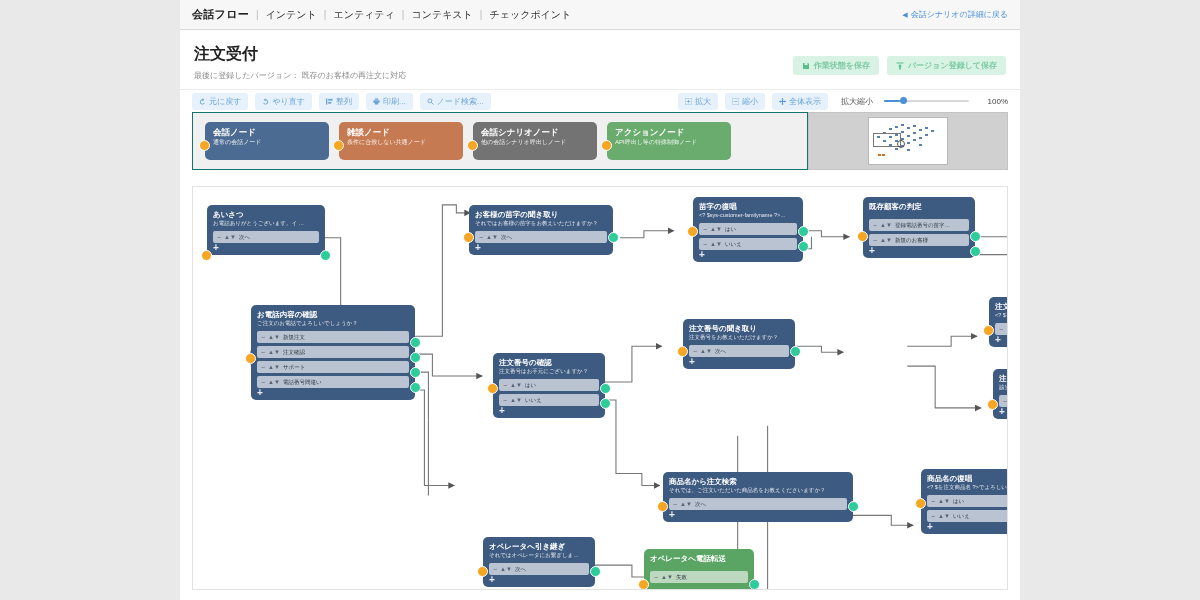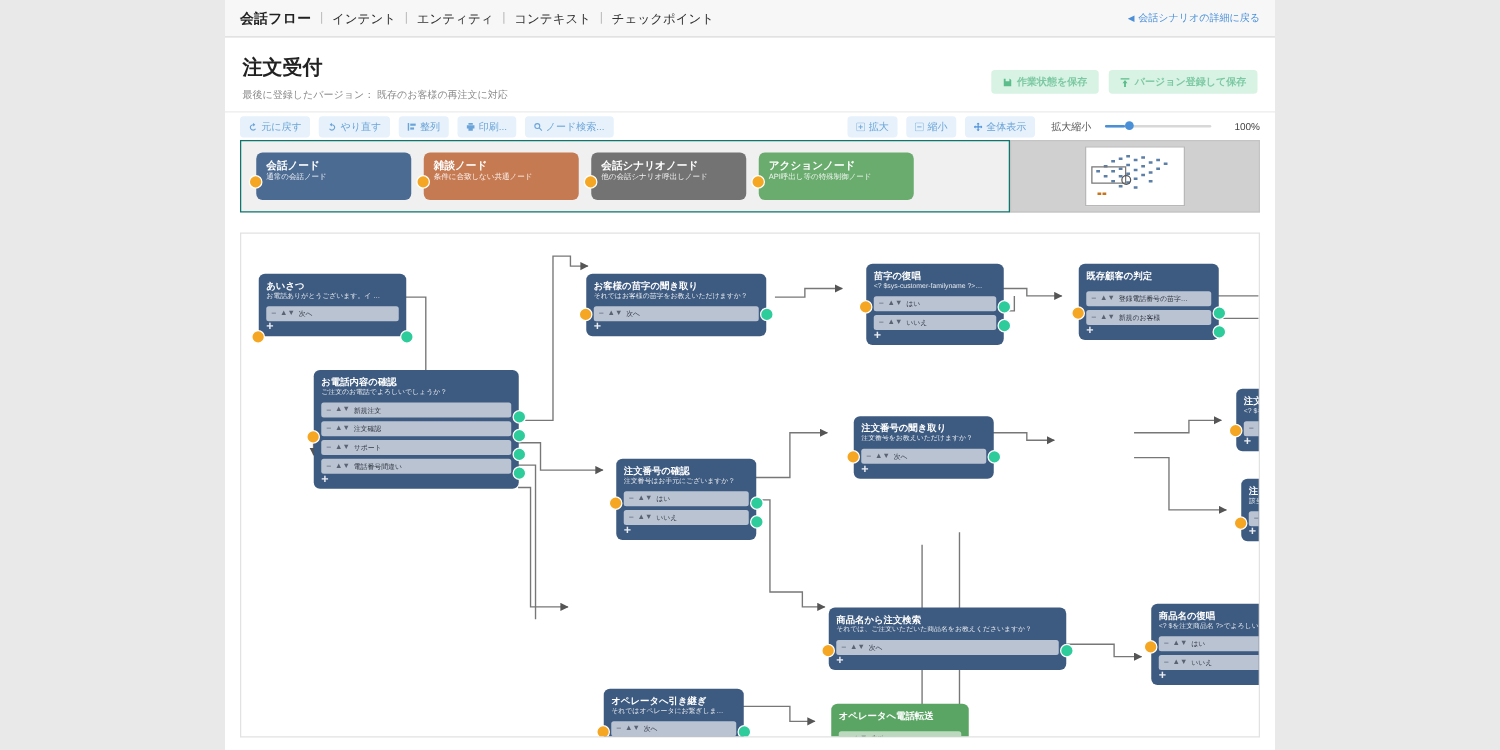--- a/index.html
+++ b/index.html
@@ -75,21 +75,20 @@
   
   .canvas{
     position:absolute;left:12px;right:12px;top:186px;bottom:10px;
     background:#fff;border:1px solid #e2e2e2;overflow:hidden;
   }
   .edges{position:absolute;left:0;top:0;width:100%;height:100%;pointer-events:none;}
   
   .node{
     position:absolute;border-radius:5px;padding:5px 6px 12px 6px;box-sizing:border-box;
     color:#fff;
-    margin-top:14px;
   }
   .node.conv{background:#3d5a80;}
   .node.conv2{background:#4a6489;}
   .node.action{background:#5aa564;}
   .node .n-title{font-size:7.5px;font-weight:bold;line-height:1.25;white-space:nowrap;overflow:hidden;}
   .node .n-sub{font-size:5.5px;line-height:1.3;opacity:.88;margin-top:.5px;white-space:nowrap;overflow:hidden;}
   .n-rows{margin-top:4px;display:flex;flex-direction:column;gap:3px;}
   .n-row{
     background:#b9c3d2;border-radius:2px;height:12px;display:flex;align-items:center;
     gap:3px;padding:0 4px;position:relative;
@@ -326,21 +325,21 @@
           <span class="minus">−</span>
           <span class="spin">▲▼</span>
           <span class="rlabel">次へ</span>
         </div>
       </div>
       <div class="n-plus">+</div>
       <div class="port in" style="left:-6px;top:45px"></div>
       <div class="port out" style="right:-6px;top:45px"></div>
     </div>
 
-    <div class="node conv" style="left:58px;top:95px;width:164px;">
+    <div class="node conv" style="left:58px;top:118px;width:164px;">
       <div class="n-title">お電話内容の確認</div>
       <div class="n-sub">ご注文のお電話でよろしいでしょうか？</div>
       <div class="n-rows">
         <div class="n-row">
             <span class="minus">−</span>
             <span class="spin">▲▼</span>
             <span class="rlabel">新規注文</span>
           </div>
         <div class="n-row">
             <span class="minus">−</span>
@@ -526,21 +525,21 @@
             <span class="minus">−</span>
             <span class="spin">▲▼</span>
             <span class="rlabel">次へ</span>
           </div>
       </div>
       <div class="n-plus">+</div>
       <div class="port in" style="left:-6px;top:29px"></div>
       <div class="port out" style="right:-6px;top:29px"></div>
     </div>
 
-    <div class="node action" style="left:472px;top:362px;width:110px;padding:5px 6px 8px 6px;">
+    <div class="node action" style="left:451px;top:362px;width:110px;padding:5px 6px 8px 6px;">
       <div class="n-title">オペレータへ電話転送</div>
       <div class="n-rows" style="margin-top:8px">
         <div class="n-row">
             <span class="minus">−</span>
             <span class="spin">▲▼</span>
             <span class="rlabel">失敗</span>
           </div>
       </div>
       <div class="port in" style="left:-6px;top:30px"></div>
       <div class="port out" style="right:-6px;top:30px"></div>

